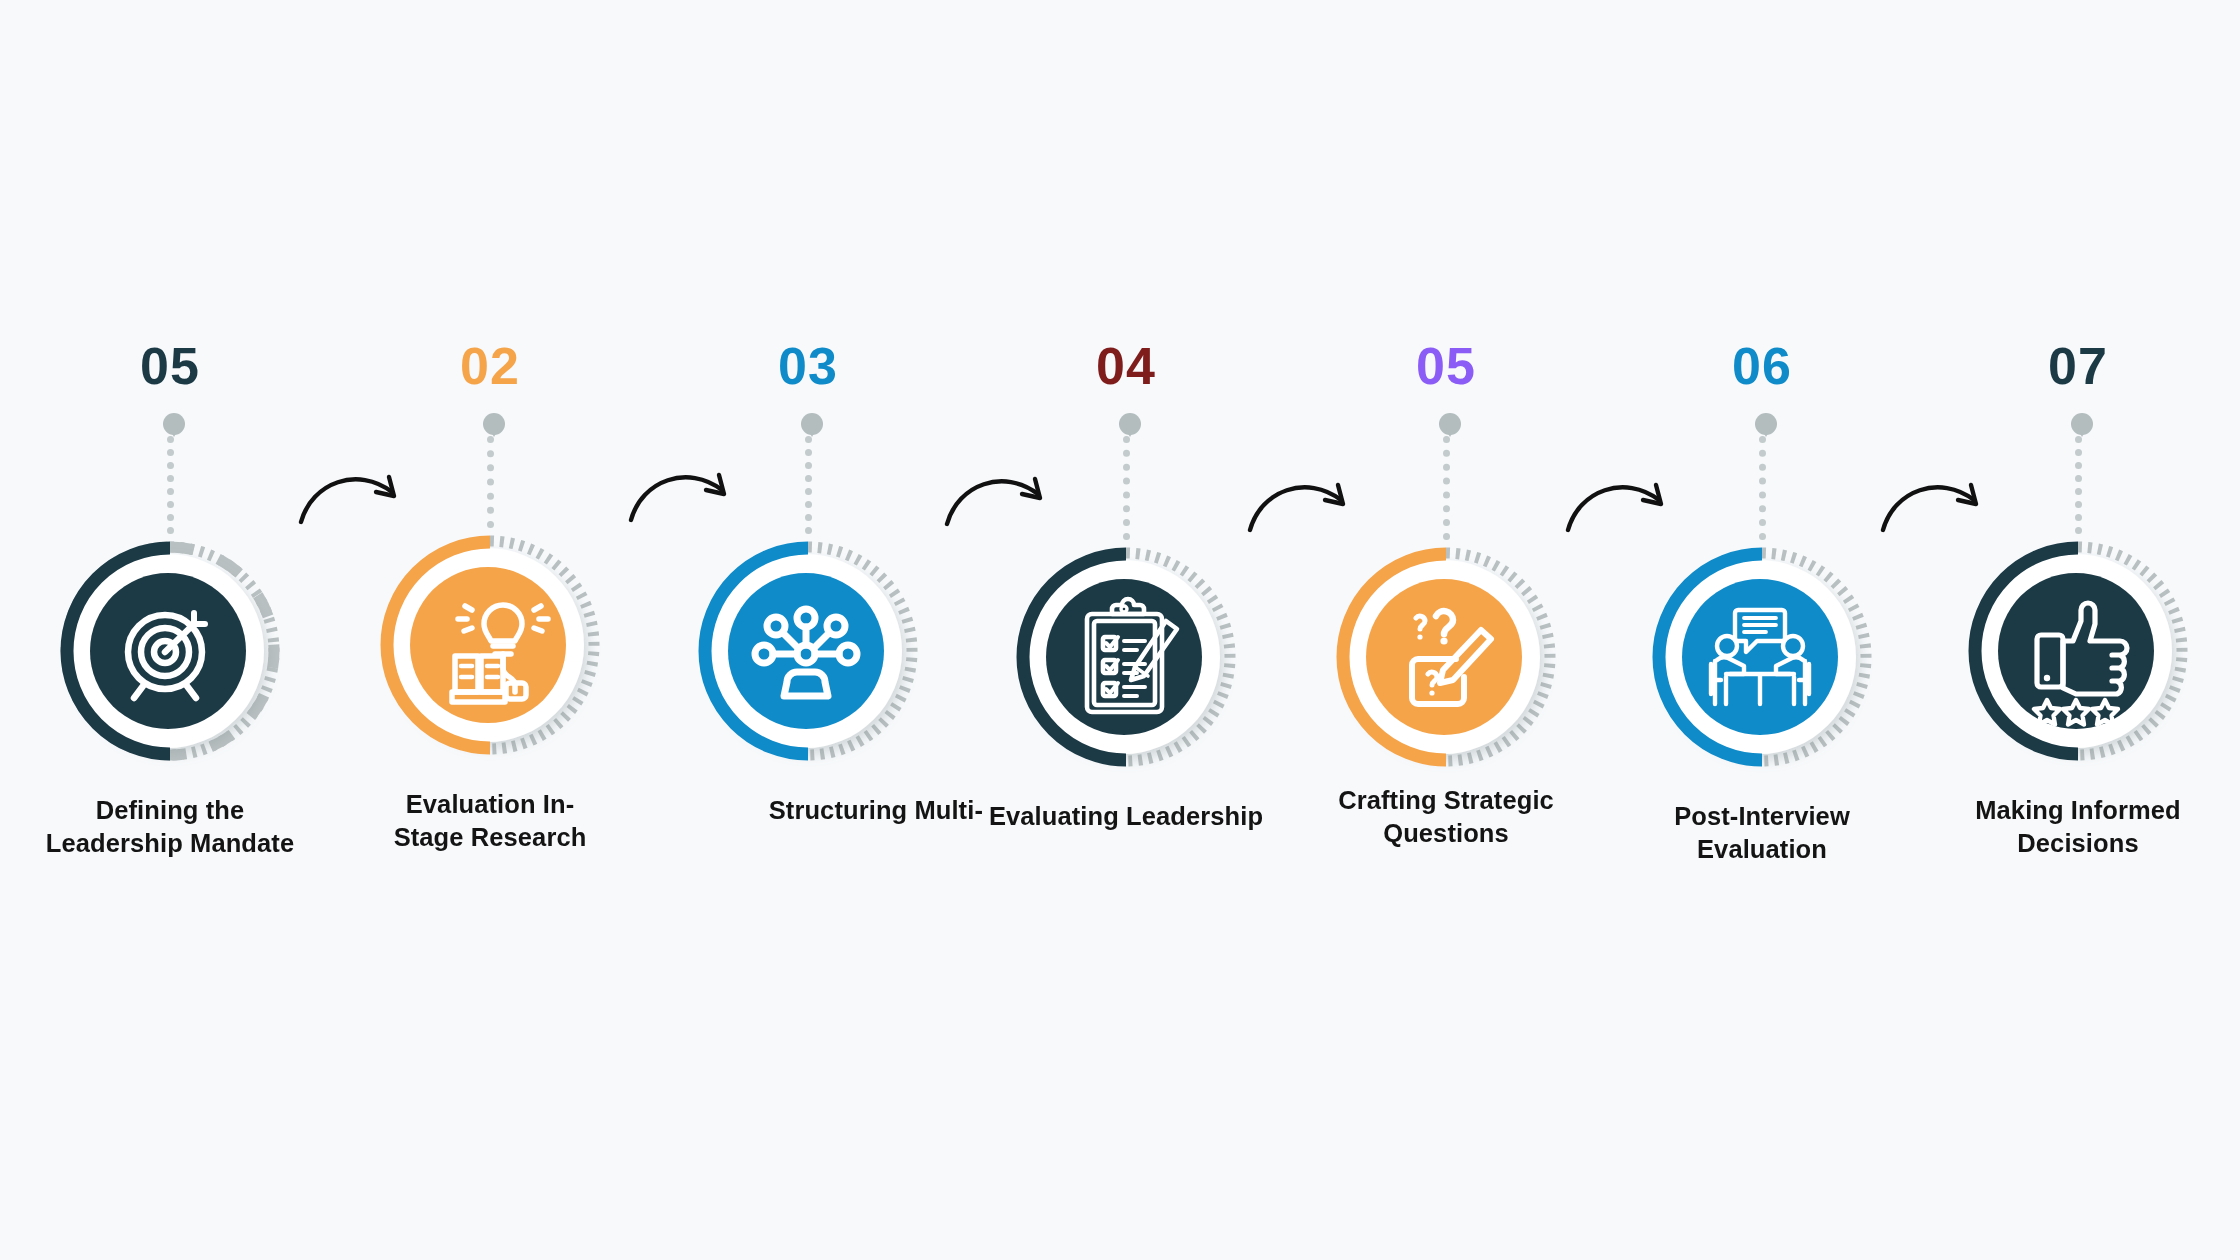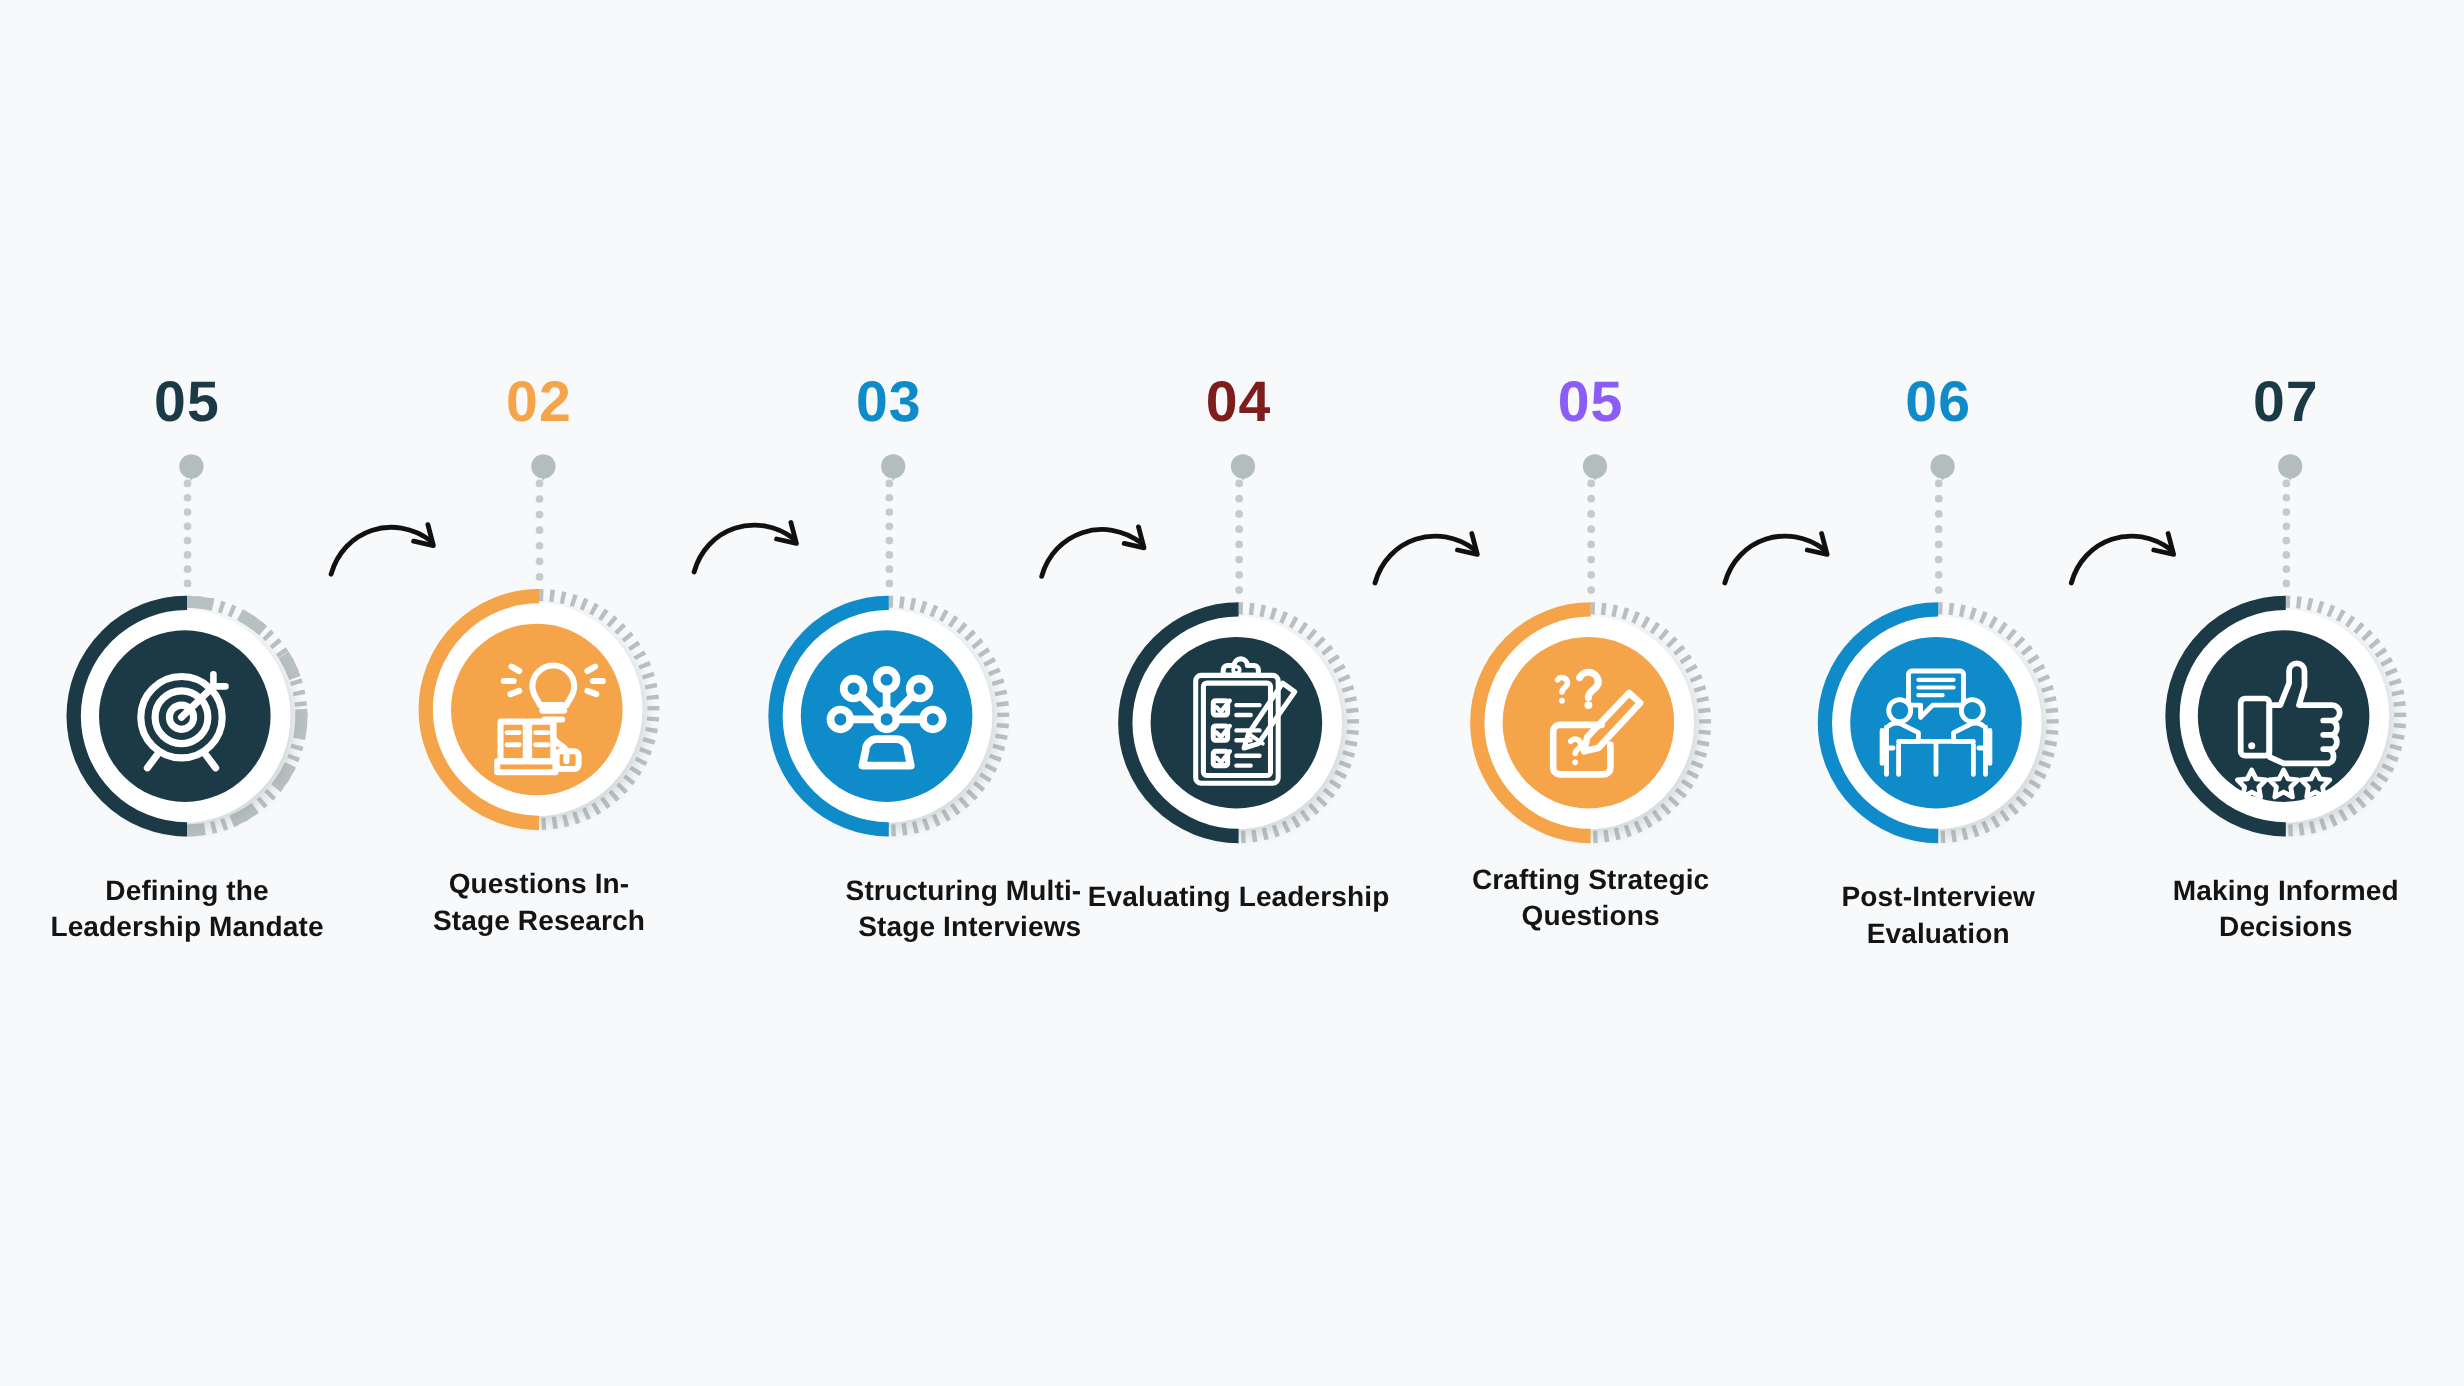--- a/index.html
+++ b/index.html
@@ -152,21 +152,21 @@
           <path d="M128 124 l0 14 c0 10 12 8 12 17 l0 7"></path>
           <rect x="131" y="153" width="20" height="16" rx="4"></rect>
           <path d="M80 126 l23 0 l0 36 l-23 0z"></path>
           <path d="M106 126 l22 0 l0 36 l-22 0z"></path>
           <path d="M77 162 l53 0 l0 10 l-53 0z"></path>
           <path d="M86 136 l11 0 M86 147 l11 0 M112 136 l11 0 M112 147 l11 0" stroke-width="4.5"></path>
         </g>
       </svg>
     </div>
     <div class="label" style="top:448px;">
-      <div>Questions In-</div>
+      <div>Evaluation In-</div>
       <div>Stage Research</div>
     </div>
   </div>
 
   <div class="step" style="left:643px;top:340px;">
     <div class="num" style="color:#108bc9;">03</div>
     <div class="stem" style="top:73px;">
       <div class="pin"></div>
       <div class="stemline" style="height:98px;"></div>
     </div>
@@ -192,21 +192,20 @@
           <path d="M90 97 l14 14"></path>
           <path d="M136 97 l-14 14"></path>
           <path d="M80 118 l24 0"></path>
           <path d="M146 118 l-24 0"></path>
           <path d="M94 146 a10 10 0 0 1 10 -10 l18 0 a10 10 0 0 1 10 10 l3 14 l-44 0z"></path>
         </g>
       </svg>
     </div>
     <div class="label" style="top:454px;text-align:right;">
       <div>Structuring Multi-</div>
-      <div>Stage Interviews</div>
     </div>
   </div>
 
   <div class="step" style="left:961px;top:340px;">
     <div class="num" style="color:#7f1d1d;">04</div>
     <div class="stem" style="top:73px;">
       <div class="pin"></div>
       <div class="stemline" style="height:104px;"></div>
     </div>
     <div class="node" style="top:202px;">

